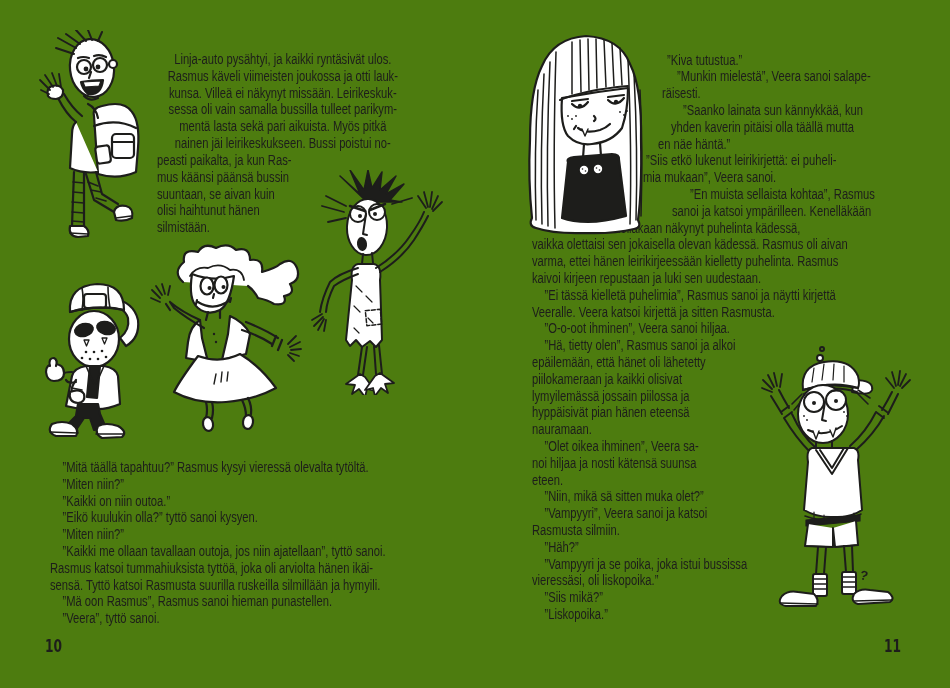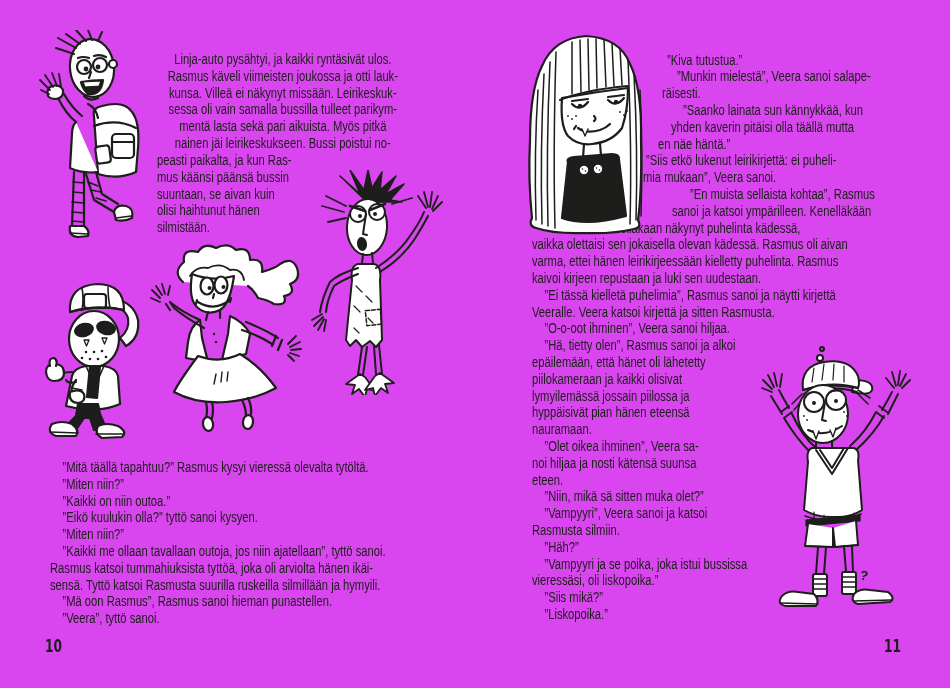--- a/index.html
+++ b/index.html
@@ -1,16 +1,16 @@
 <!DOCTYPE html>
 <html><head>
 <meta charset="utf-8">
 <style>
   html,body{margin:0;padding:0;background:#ffffff;}
-  #spread{position:relative;width:950px;height:688px;background:#d946ef;overflow:hidden;
+  #spread{position:relative;width:950px;height:688px;background:#4d7c0f;overflow:hidden;
           font-family:"Liberation Sans", sans-serif;color:#1d1d1b;}
   .txt{position:absolute;font-size:14px;line-height:16.8px;white-space:pre;
        transform:scaleX(0.8);transform-origin:0 0;color:#1d1d1b;}
   .center{text-align:center;}
   .line{position:absolute;font-size:14px;line-height:16.8px;white-space:pre;
         transform:scaleX(0.8);transform-origin:0 0;}
   .pageno{position:absolute;font-family:"DejaVu Sans", sans-serif;font-weight:800;
           font-size:17px;transform:scaleX(0.72);transform-origin:0 0;}
   .fig{position:absolute;}
   .fig svg{display:block;}

